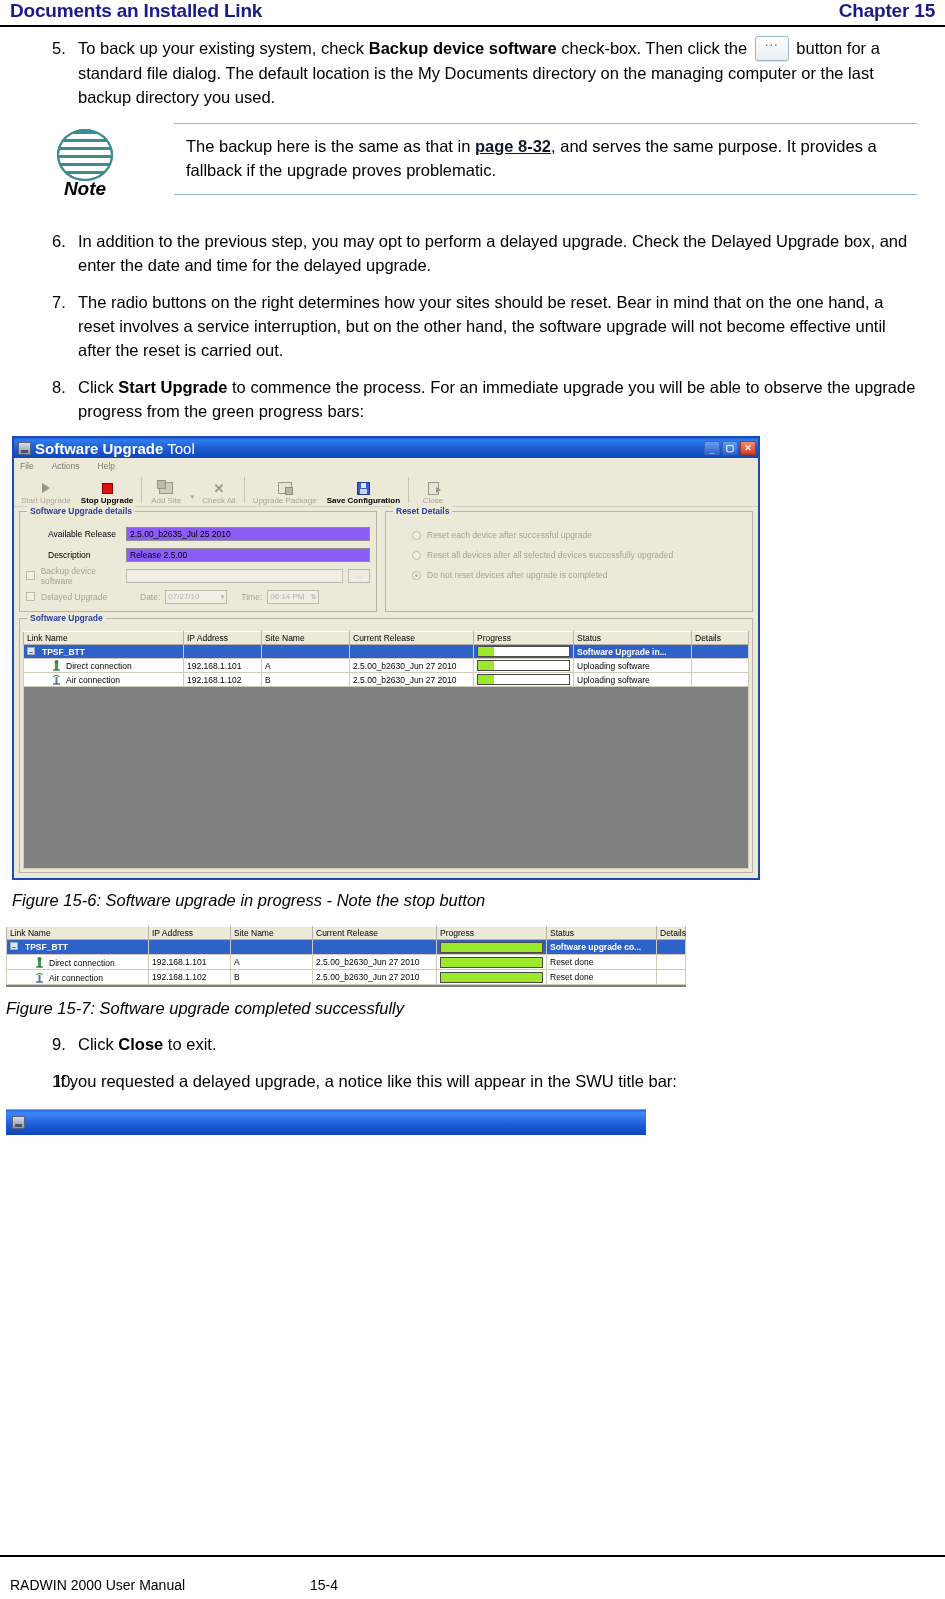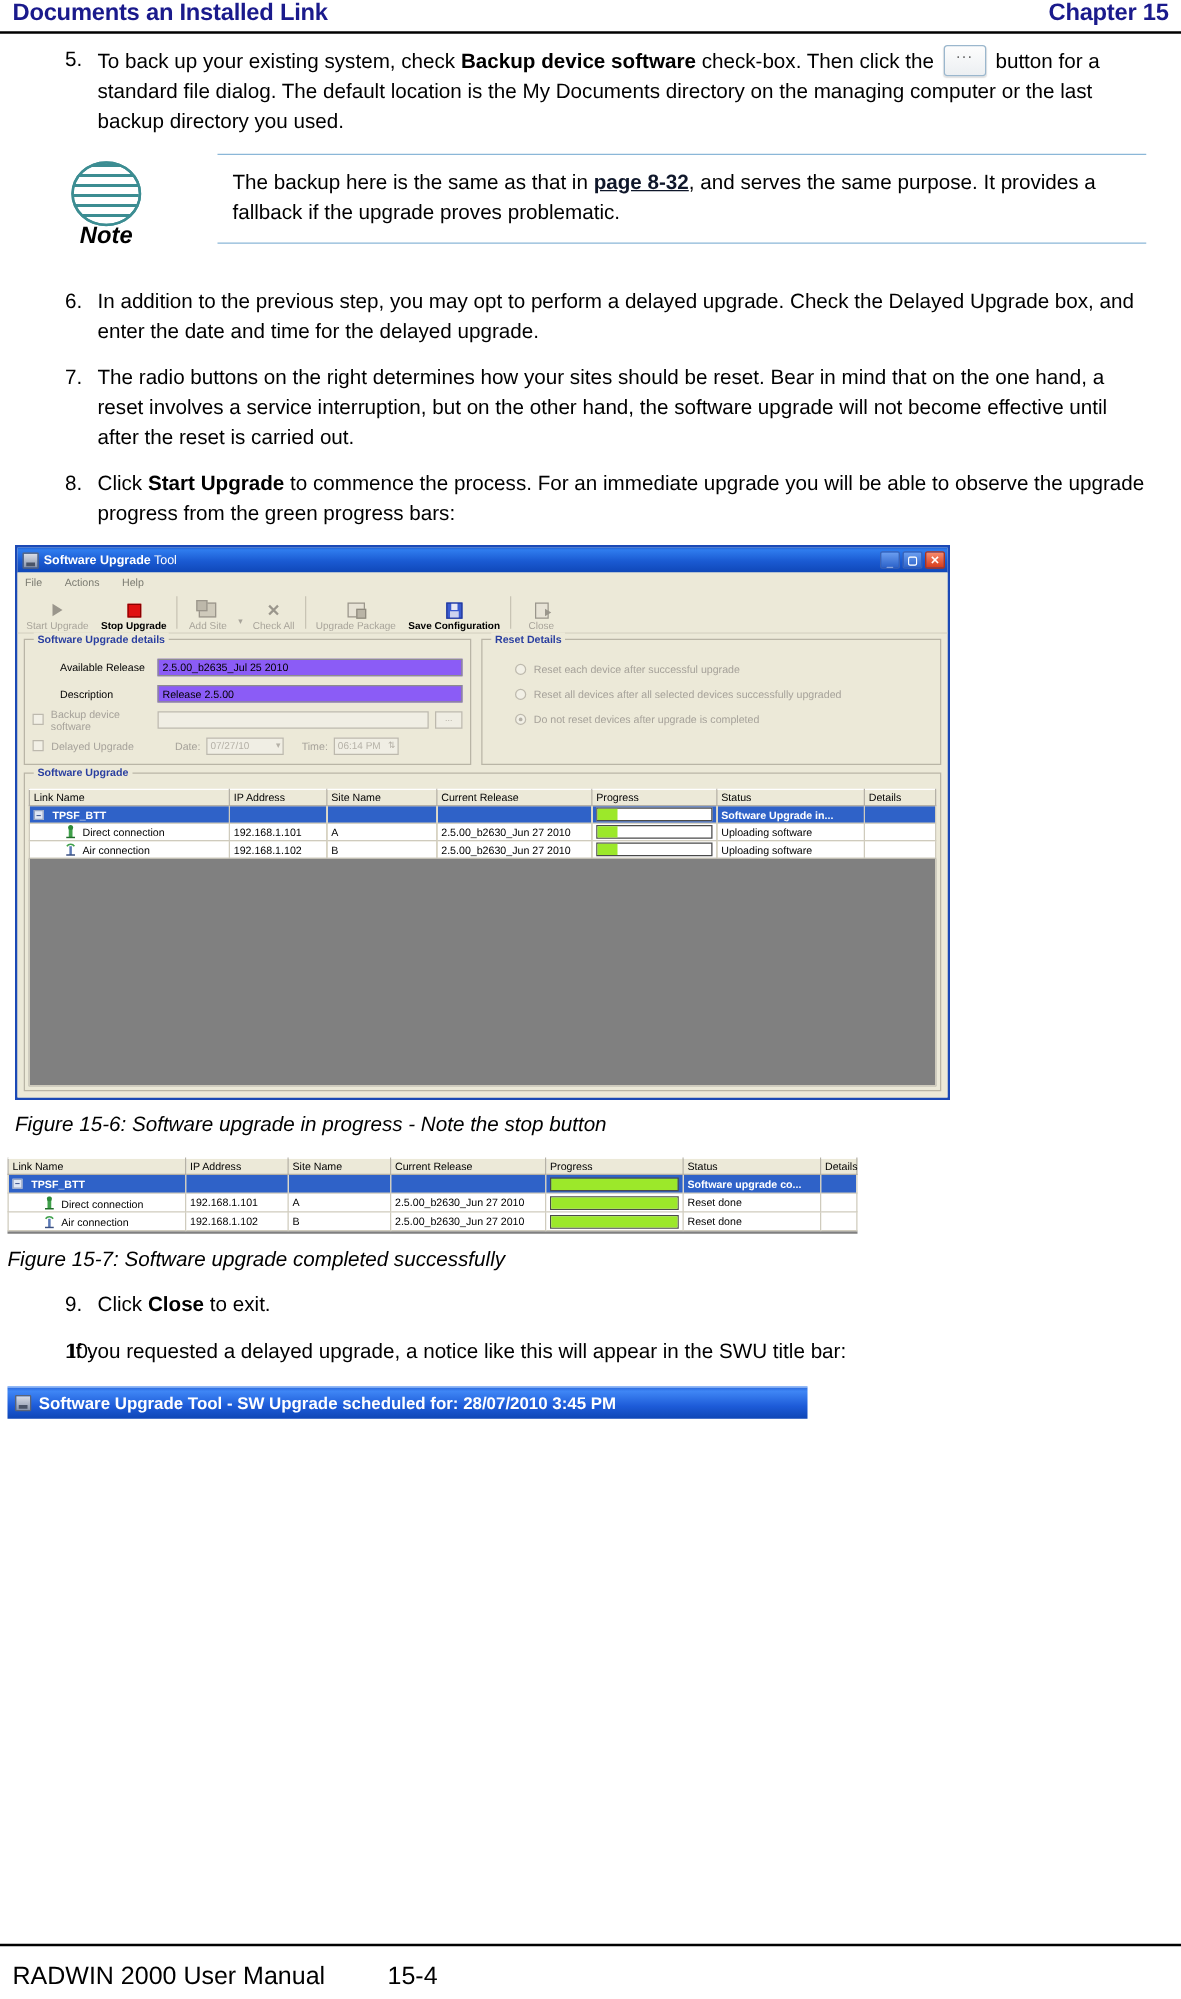--- a/index.html
+++ b/index.html
@@ -131,21 +131,21 @@
   .tb-icon {
     width:13px; height:13px; margin-right:4px;
     background:linear-gradient(#d8dce6,#8a96ac);
     border:1px solid #5a6478; border-radius:1px;
     position:relative; flex:0 0 auto;
   }
   .tb-icon::after{
     content:""; position:absolute; left:2px; top:7px; right:2px; height:3px;
     background:#4a5468;
   }
-  .tb-title { font-size:10px; font-weight:bold; white-space:nowrap; }
+  .tb-title { font-size:15px; font-weight:bold; white-space:nowrap; }
   .tb-title .thin { font-weight:normal; }
   .tb-spacer { flex:1 1 auto; }
   .tb-btns { display:flex; gap:2px; align-items:center; }
   .tb-btn {
     width:16px; height:14px; border-radius:2px;
     border:1px solid #3b63b5;
     background:linear-gradient(#6b9ef0,#2c62c9);
     position:relative;
   }
   .tb-btn.close { background:linear-gradient(#f88b6d,#d63b1b); border-color:#b33317; }
@@ -294,21 +294,21 @@
   .swu-bar .tb-icon { margin-right:6px; }
   .swu-bar .swu-text { font-size:13.5px; font-weight:bold; white-space:nowrap; }
 
   
   .foot-rule {
     position:absolute; left:0; bottom:42px; width:945px; border-bottom:2.5px solid #000;
   }
   .page-foot {
     position:absolute; left:0; bottom:6px; width:945px;
     display:flex; align-items:center;
-    font-size:20px; padding:0 10px;
+    font-size:14px; padding:0 10px;
   }
   .pf-left { width:300px; }
   .pf-mid { flex:1 1 auto; }
   .pf-right { text-align:right; }
 </style>
 </head>
 <body>
 
 <div class="page-head">
   <div class="rh-left">Documents an Installed Link</div>
@@ -673,21 +673,20 @@
       <span>Click </span><b class="bold">Close</b><span> to exit.</span>
     </li>
     <li class="step wide-num">
       <span class="num">10.</span>
       <span>If you requested a delayed upgrade, a notice like this will appear in the SWU title bar:</span>
     </li>
   </ol>
 
   <div class="swu-bar">
     <div class="tb-icon"></div>
-    <div class="swu-text">Software Upgrade Tool - SW Upgrade scheduled for: 28/07/2010 3:45 PM</div>
   </div>
 
 </div>
 
 <div class="foot-rule"></div>
 <div class="page-foot">
   <div class="pf-left">RADWIN 2000 User Manual</div>
   <div class="pf-right">15-4</div>
 </div>
 

